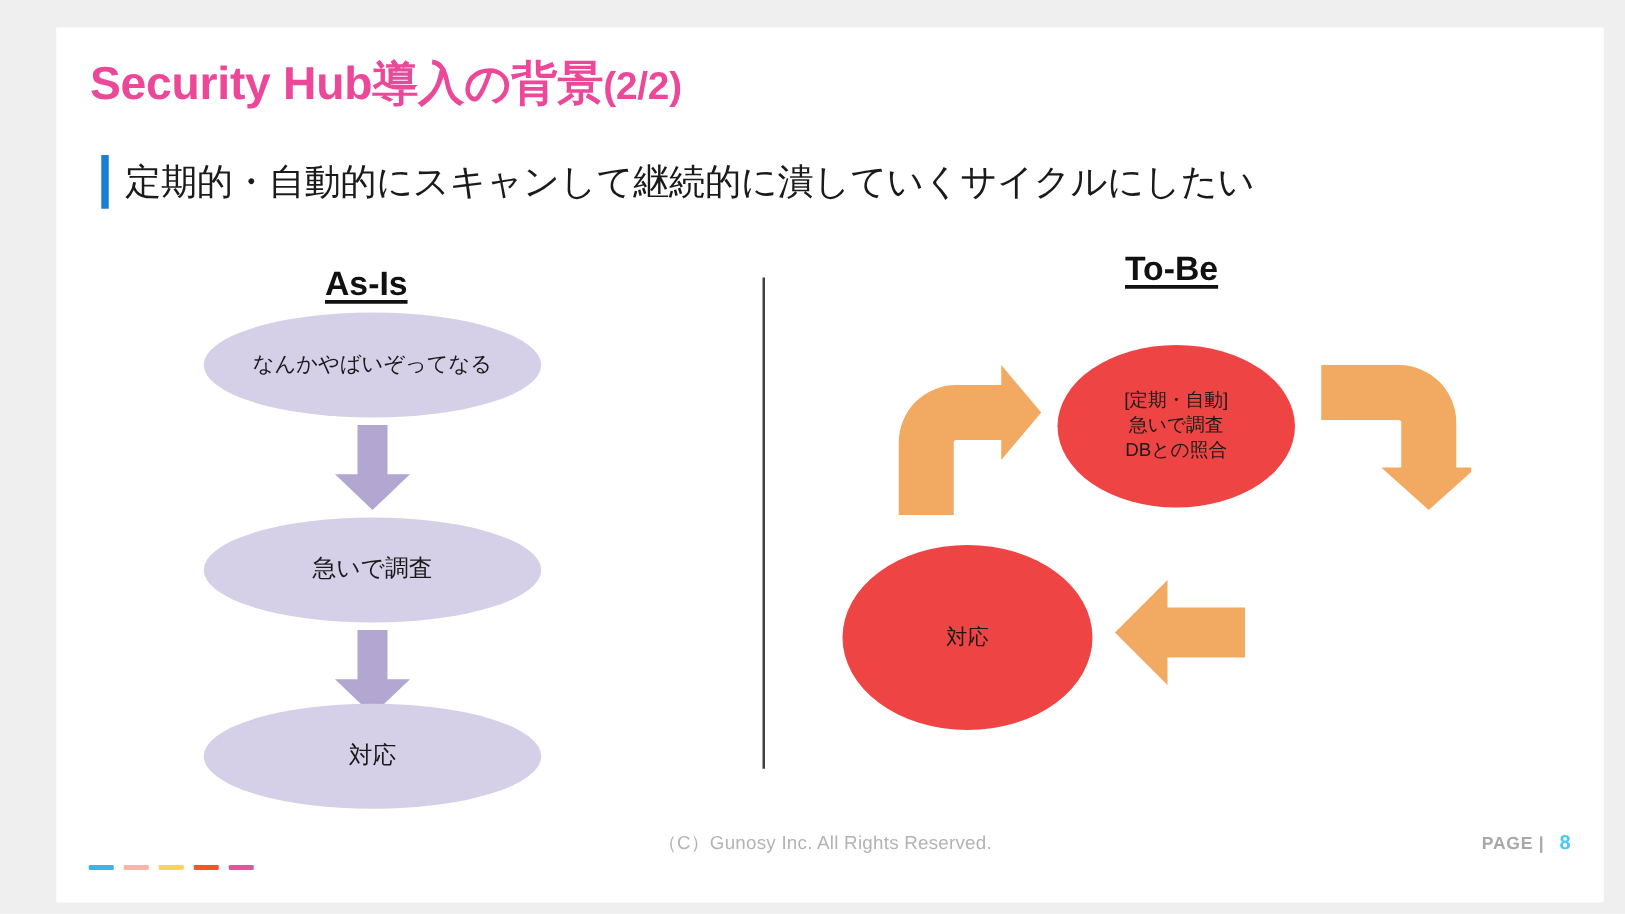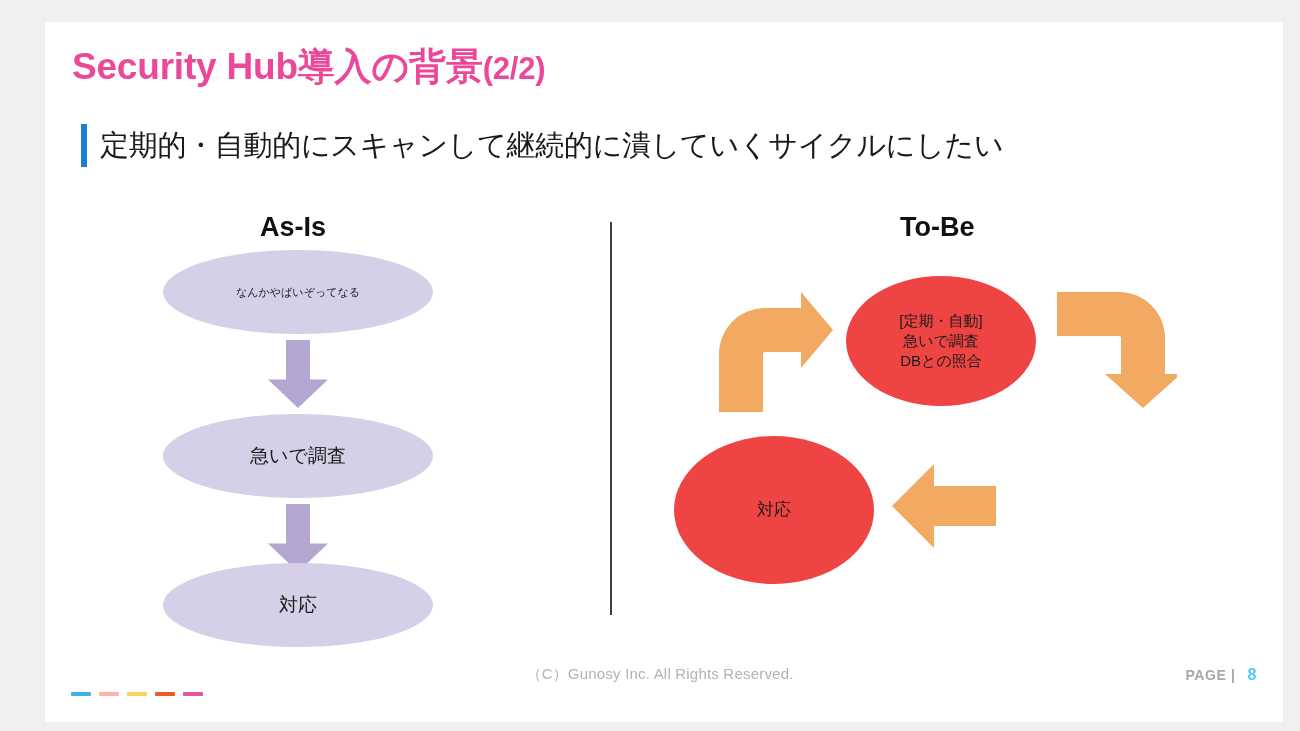--- a/index.html
+++ b/index.html
@@ -79,44 +79,45 @@
     height: 393px;
     background: #3c4043;
   }
 
   
   .col-header {
     position: absolute;
     font-size: 27px;
     font-weight: bold;
     color: #111111;
+    text-decoration: underline;
     text-underline-offset: 4px;
     text-decoration-thickness: 2.5px;
   }
   #hdr-asis { left: 215px; top: 190px; }
-  #hdr-tobe { left: 855px; top: 190px; text-align: center; }
+  #hdr-tobe { left: 855px; top: 178px; text-align: center; }
 
   
   .ellipse {
     position: absolute;
     border-radius: 50%;
     display: flex;
     align-items: center;
     justify-content: center;
     text-align: center;
     line-height: 1.35;
     color: #1a1a1a;
   }
   .ellipse.purple { background: #d5cfe7; }
   .ellipse.orange { background: #ef4444; }
 
   
   #e-asis-1 {
     left: 118px; top: 228px; width: 270px; height: 84px;
-    font-size: 11px;
+    font-size: 17px;
   }
   #e-asis-1 .inner { width: 205px; }
   #e-asis-2 {
     left: 118px; top: 392px; width: 270px; height: 84px;
     font-size: 19px;
   }
   #e-asis-3 {
     left: 118px; top: 541px; width: 270px; height: 84px;
     font-size: 19px;
   }

